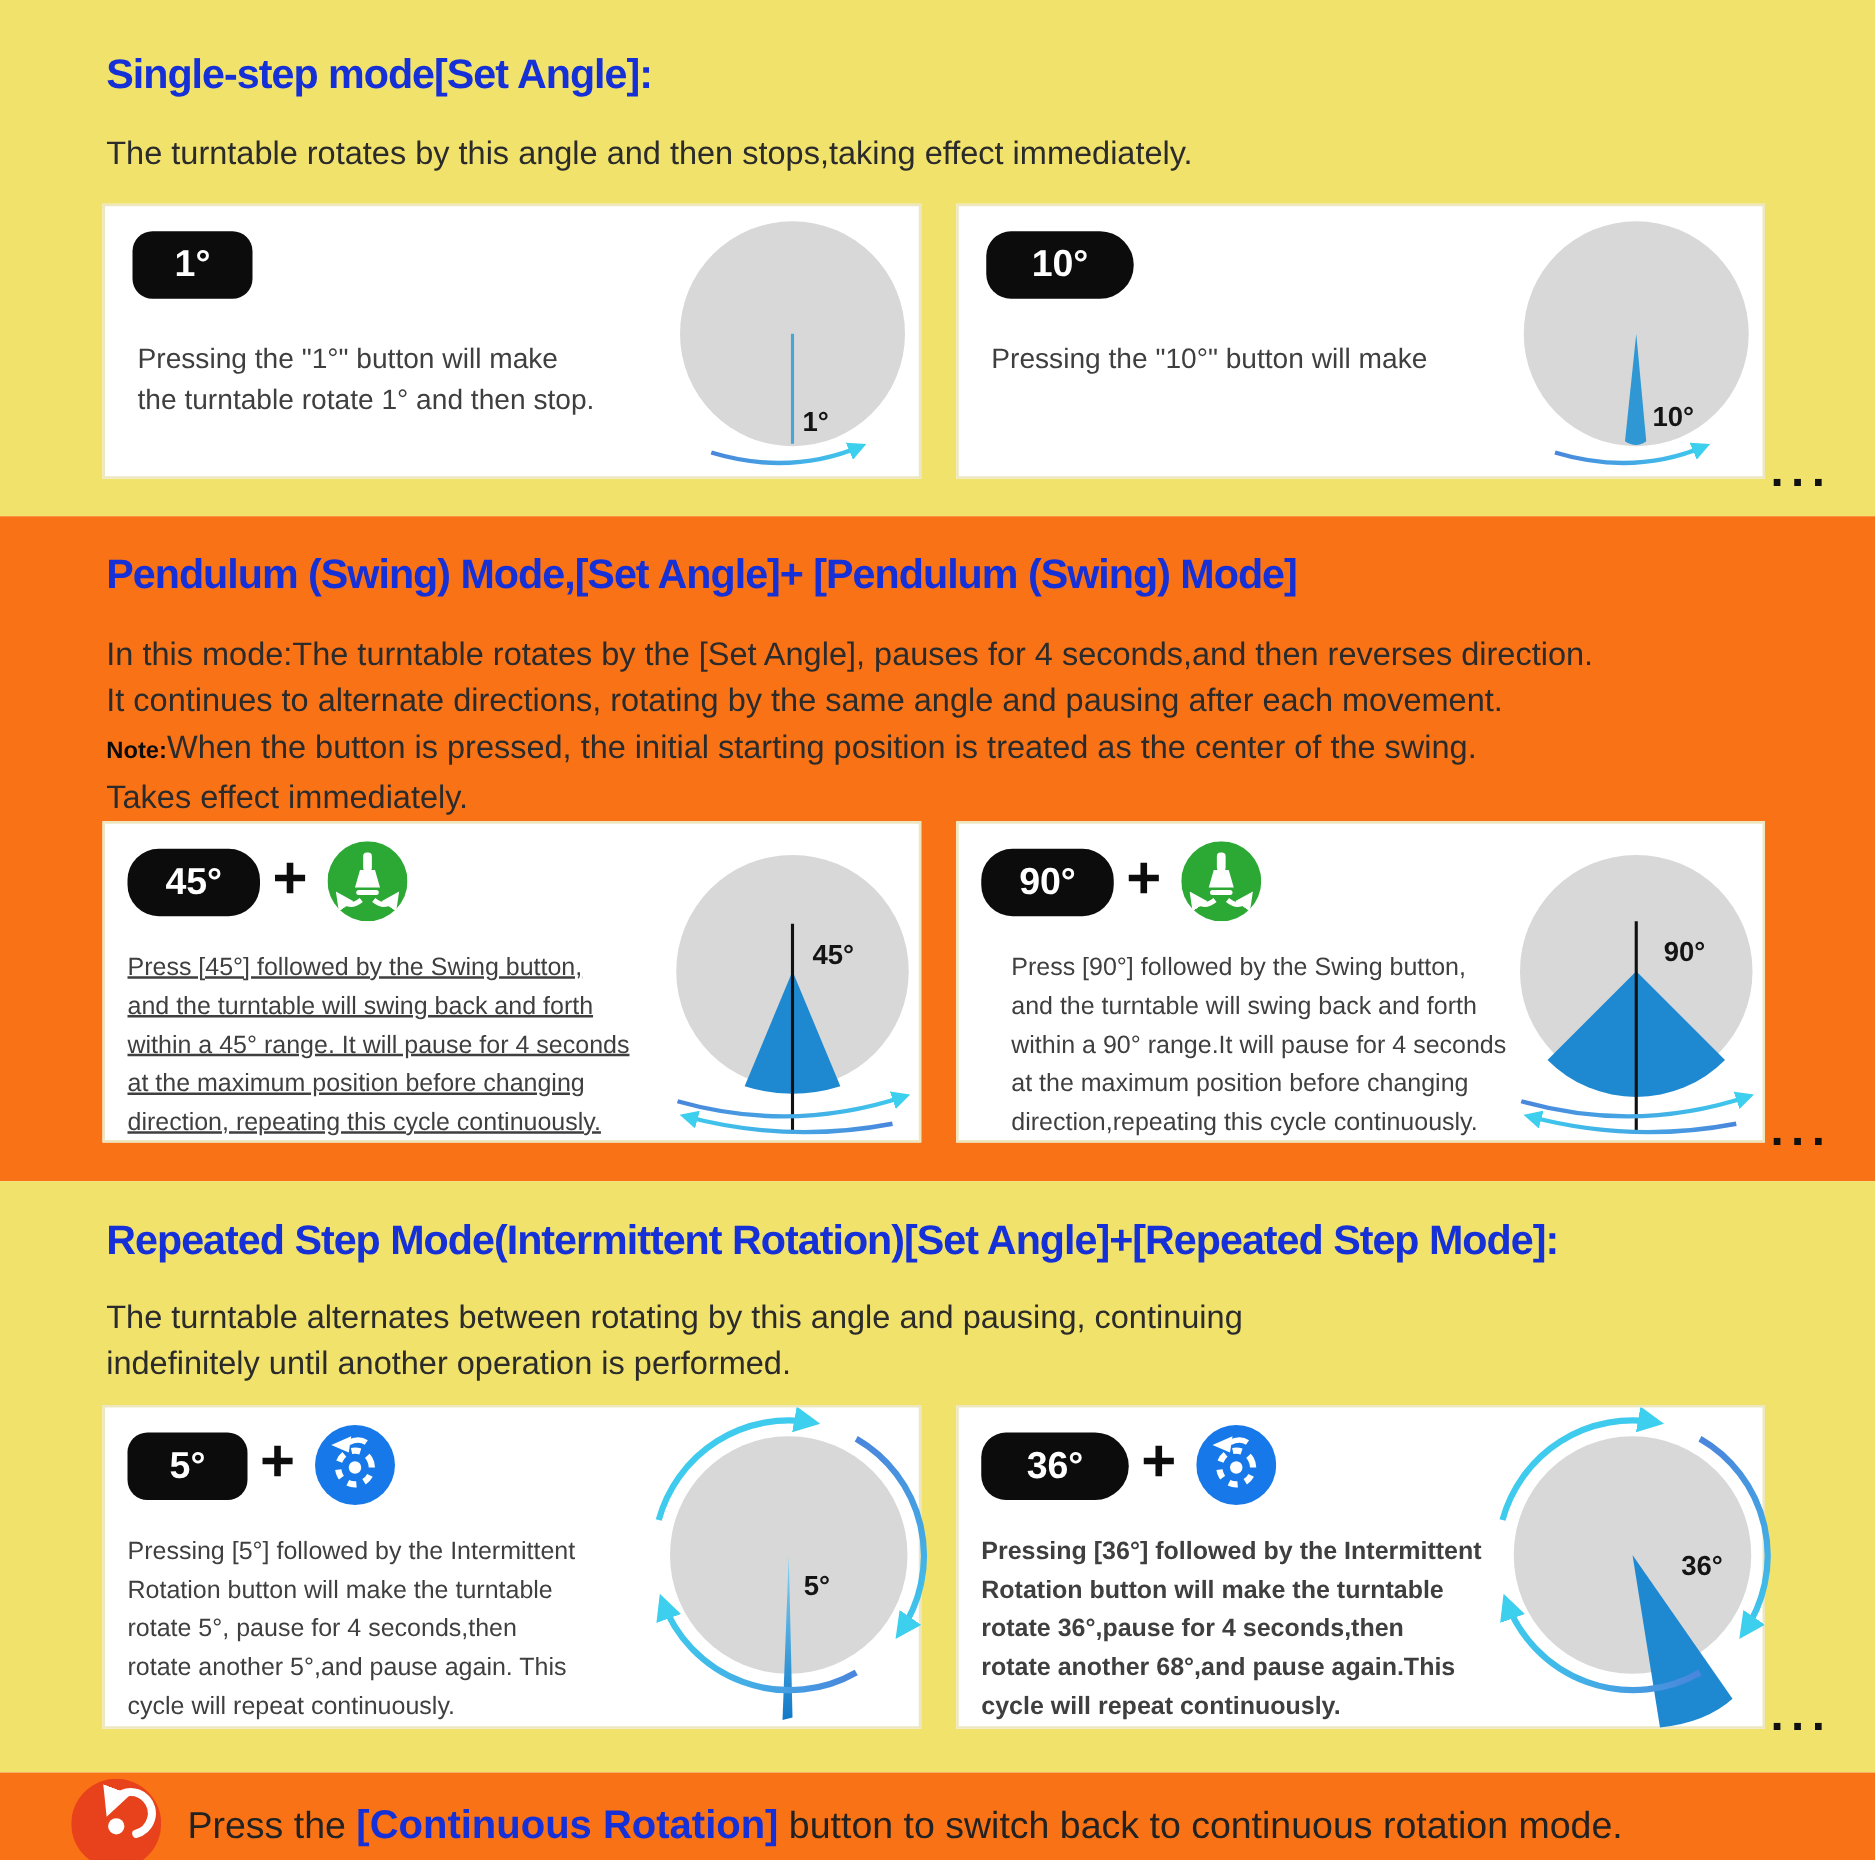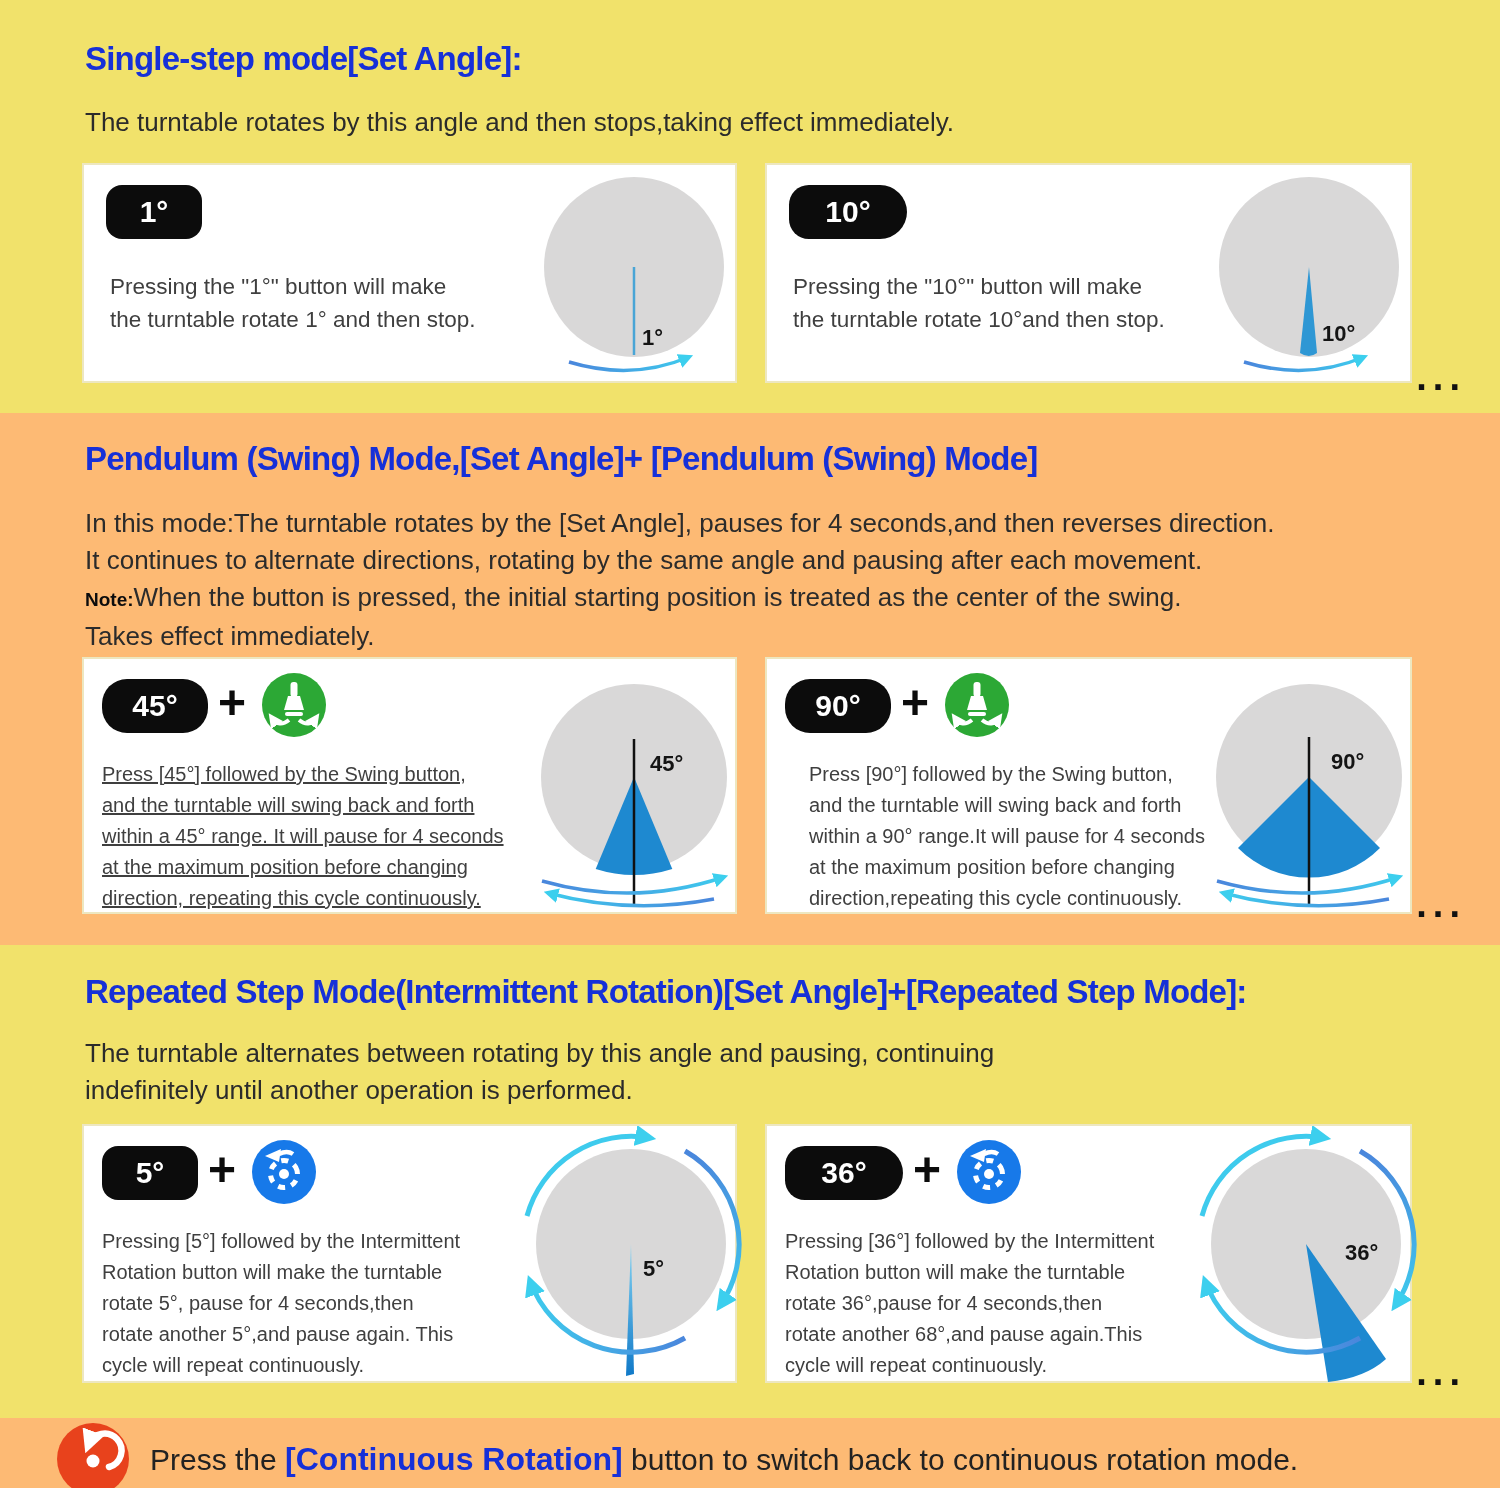--- a/index.html
+++ b/index.html
@@ -1,20 +1,20 @@
 <!DOCTYPE html>
 <html><head>
 <meta charset="utf-8">
 <style>
   html,body{margin:0;padding:0;}
   body{width:1500px;height:1500px;font-family:"Liberation Sans",sans-serif;}
   .canvas{position:relative;width:1500px;height:1500px;overflow:hidden;background:#fff;}
   .section{position:relative;width:100%;overflow:hidden;}
   .sec-yellow{background:#f1e26b;}
-  .sec-blue{background:#fdba74;}
+  .sec-blue{background:#f97316;}
   .sec-title{position:absolute;left:85px;font-weight:700;font-size:33px;line-height:1.15;
              color:#1630d8;letter-spacing:-0.8px;white-space:nowrap;}
   .sec-para{position:absolute;left:85px;font-size:26px;line-height:37px;color:#2b2b2b;white-space:nowrap;}
   .note-b{font-weight:700;color:#0c0c0c;font-size:19px;}
   .card{position:absolute;background:#ffffff;border:2px solid #ede7c0;box-sizing:border-box;}
   .badge{position:absolute;background:#0c0c0c;color:#fff;font-weight:700;font-size:30px;
          height:54px;line-height:54px;text-align:center;}
   .r-a{border-radius:16px;}
   .r-b{border-radius:22px 30px 30px 22px;}
   .r-c{border-radius:25px;}
@@ -81,21 +81,20 @@
         <line x1="125" y1="102" x2="125" y2="190" stroke="#49a5d6" stroke-width="2.5"></line>
         <text x="133" y="180">1°</text>
         <path d="M60,197 Q123,216 180,192" fill="none" stroke="url(#g1)" stroke-width="3.5" marker-end="url(#mc)"></path>
       </svg>
     </div>
 
     <div class="card" style="left:765px;top:163px;width:647px;height:220px;">
       <div class="badge r-b" style="left:22px;top:20px;width:118px;">10°</div>
       <div class="ctext ctext-lg" style="left:26px;top:105px;">
         <div>Pressing the "10°" button will make</div>
-        <div>the turntable rotate 10°and then stop.</div>
       </div>
       <svg class="dial" style="left:417px;" width="250" height="220">
         <circle cx="125" cy="102" r="90" fill="#d9d8d8"></circle>
         <path d="M125,102 L116,188 Q125,194 133,188 Z" fill="#2e97d4"></path>
         <text x="138" y="176">10°</text>
         <path d="M60,197 Q123,216 180,192" fill="none" stroke="url(#g1)" stroke-width="3.5" marker-end="url(#mc)"></path>
       </svg>
     </div>
 
     <div class="dots" style="top:358px;">...</div>
@@ -206,21 +205,21 @@
     <div class="card" style="left:765px;top:179px;width:647px;height:259px;">
       <div class="badge r-b" style="left:18px;top:20px;width:118px;">36°</div>
       <div class="plus" style="left:146px;top:16px;">+</div>
       <svg class="mode-icon" style="left:190px;top:14px;" viewBox="0 0 64 64">
         <circle cx="32" cy="32" r="32" fill="#1779e9"></circle>
         <circle cx="32" cy="34" r="13.5" stroke="#fff" stroke-width="5" fill="none" stroke-dasharray="7 6.5" transform="rotate(-30 32 34)"></circle>
         <circle cx="32" cy="34" r="5" fill="#fff"></circle>
         <path d="M13,16 L29,9 L27,22 Z" fill="#fff"></path>
         <path d="M27,14 Q35,10 41,14" stroke="#fff" stroke-width="4.5" fill="none"></path>
       </svg>
-      <div class="ctext ctext-sm" style="left:18px;top:100px;">
+      <div class="ctext ctext-sm" style="left:18px;top:100px;font-weight:bold;">
         <div>Pressing [36°] followed by the Intermittent</div>
         <div>Rotation button will make the turntable</div>
         <div>rotate 36°,pause for 4 seconds,then</div>
         <div>rotate another 68°,and pause again.This</div>
         <div>cycle will repeat continuously.</div>
       </div>
       <svg class="dial" style="left:404px;" width="270" height="259">
         <circle cx="135" cy="118" r="95" fill="#d9d8d8"></circle>
         <path d="M135,118 L215,233 Q194,252 157,256 Z" fill="#1e89d0"></path>
         <text x="174" y="134">36°</text>

